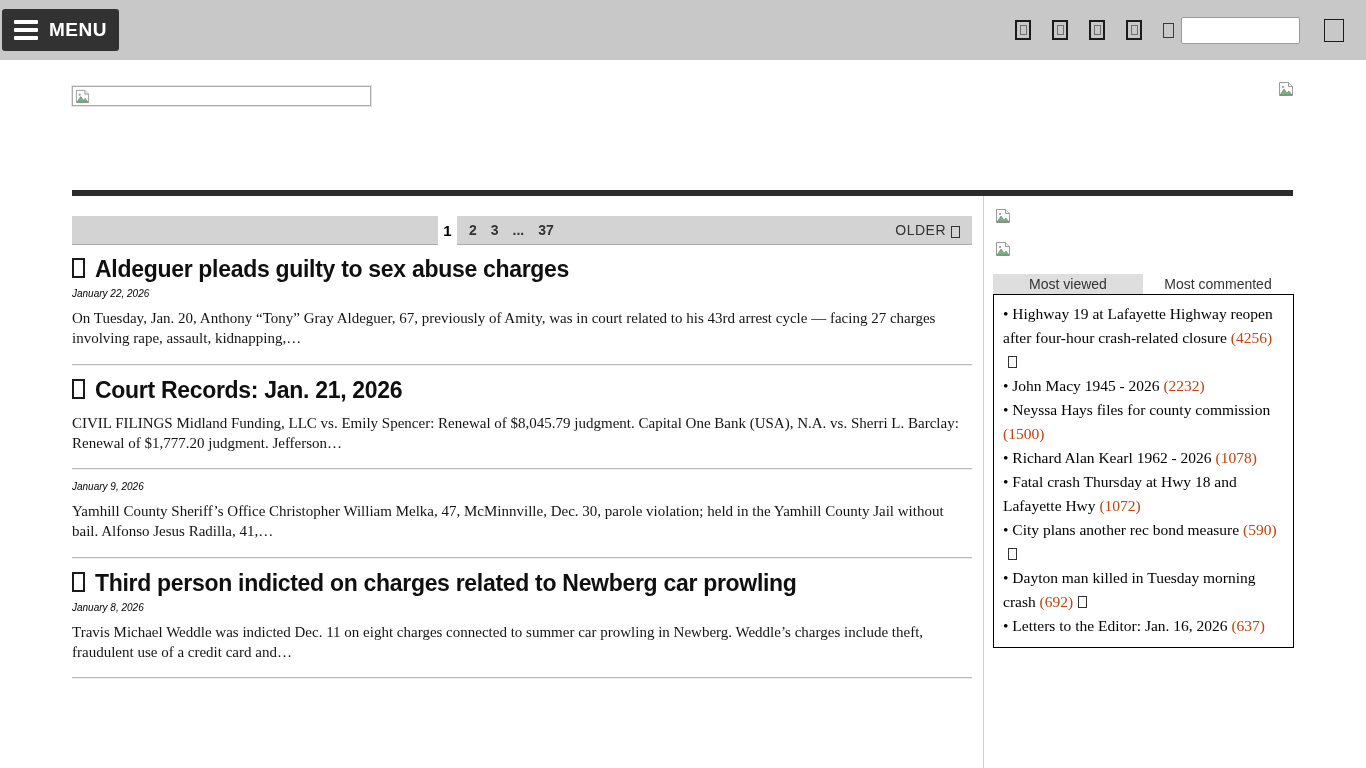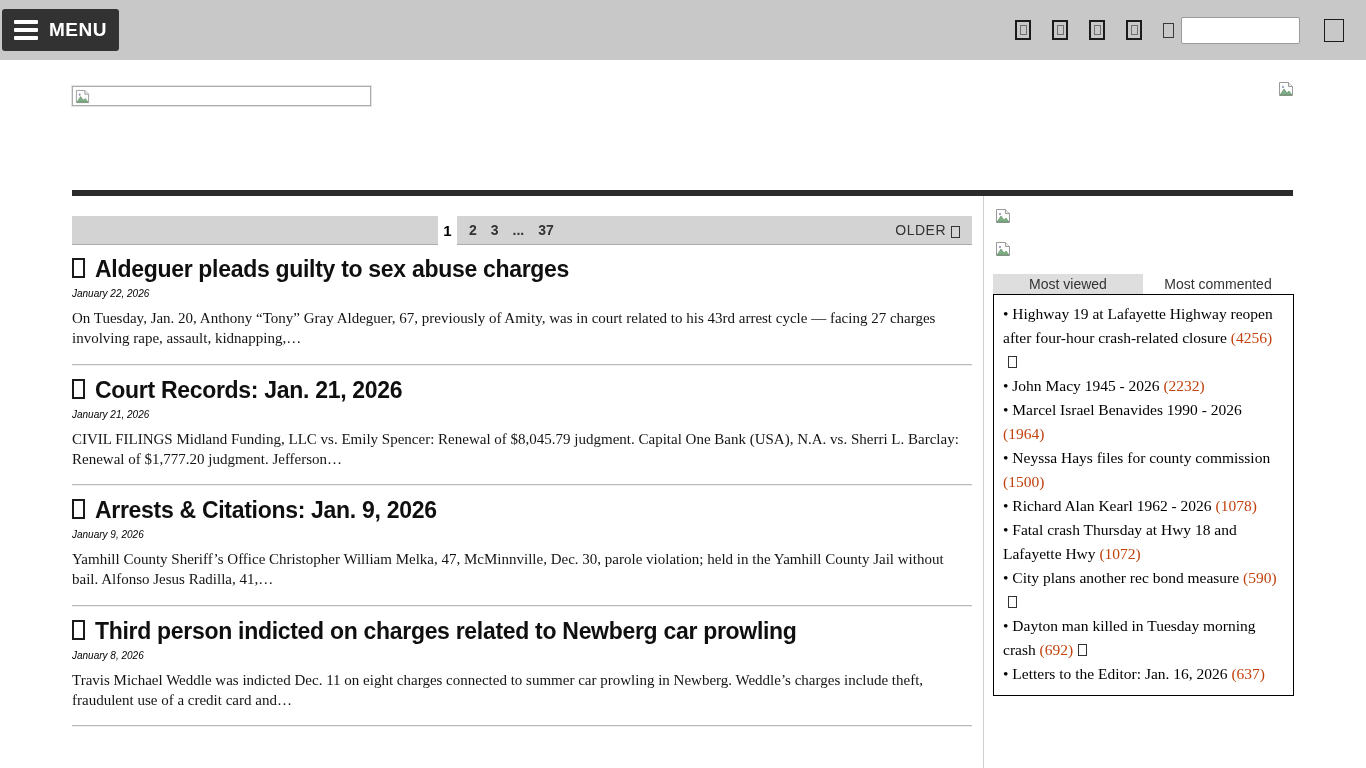--- a/index.html
+++ b/index.html
@@ -143,27 +143,25 @@
 
     <div class="article">
       <h2><span class="tofu-lg"></span><span>Aldeguer pleads guilty to sex abuse charges</span></h2>
       <div class="date">January 22, 2026</div>
       <div class="excerpt">On Tuesday, Jan. 20, Anthony “Tony” Gray Aldeguer, 67, previously of Amity, was in court related to his 43rd arrest cycle — facing 27 charges involving rape, assault, kidnapping,…</div>
       <hr>
     </div>
 
     <div class="article">
       <h2><span class="tofu-lg"></span><span>Court Records: Jan. 21, 2026</span></h2>
-      <div class="date">January 21, 2026</div>
       <div class="excerpt">CIVIL FILINGS Midland Funding, LLC vs. Emily Spencer: Renewal of $8,045.79 judgment. Capital One Bank (USA), N.A. vs. Sherri L. Barclay: Renewal of $1,777.20 judgment. Jefferson…</div>
       <hr>
     </div>
 
     <div class="article">
-      <h2><span class="tofu-lg"></span><span>Arrests &amp; Citations: Jan. 9, 2026</span></h2>
       <div class="date">January 9, 2026</div>
       <div class="excerpt">Yamhill County Sheriff’s Office Christopher William Melka, 47, McMinnville, Dec. 30, parole violation; held in the Yamhill County Jail without bail. Alfonso Jesus Radilla, 41,…</div>
       <hr>
     </div>
 
     <div class="article">
       <h2><span class="tofu-lg"></span><span>Third person indicted on charges related to Newberg car prowling</span></h2>
       <div class="date">January 8, 2026</div>
       <div class="excerpt">Travis Michael Weddle was indicted Dec. 11 on eight charges connected to summer car prowling in Newberg. Weddle’s charges include theft, fraudulent use of a credit card and…</div>
       <hr>
@@ -193,21 +191,20 @@
     <div class="side-tab active">Most viewed</div>
     <div class="side-tab">Most commented</div>
   </div>
 
   <div class="side-box">
 
       <div class="side-item">• <span>Highway 19 at Lafayette Highway reopen after four-hour crash-related closure</span> <span class="side-count">(4256)</span><span class="tofu-sm"></span></div>
 
       <div class="side-item">• <span>John Macy 1945 - 2026</span> <span class="side-count">(2232)</span></div>
 
-      <div class="side-item">• <span>Marcel Israel Benavides 1990 - 2026</span> <span class="side-count">(1964)</span></div>
 
       <div class="side-item">• <span>Neyssa Hays files for county commission</span> <span class="side-count">(1500)</span></div>
 
       <div class="side-item">• <span>Richard Alan Kearl 1962 - 2026</span> <span class="side-count">(1078)</span></div>
 
       <div class="side-item">• <span>Fatal crash Thursday at Hwy 18 and Lafayette Hwy</span> <span class="side-count">(1072)</span></div>
 
       <div class="side-item">• <span>City plans another rec bond measure</span> <span class="side-count">(590)</span><span class="tofu-sm"></span></div>
 
       <div class="side-item">• <span>Dayton man killed in Tuesday morning crash</span> <span class="side-count">(692)</span><span class="tofu-sm"></span></div>

